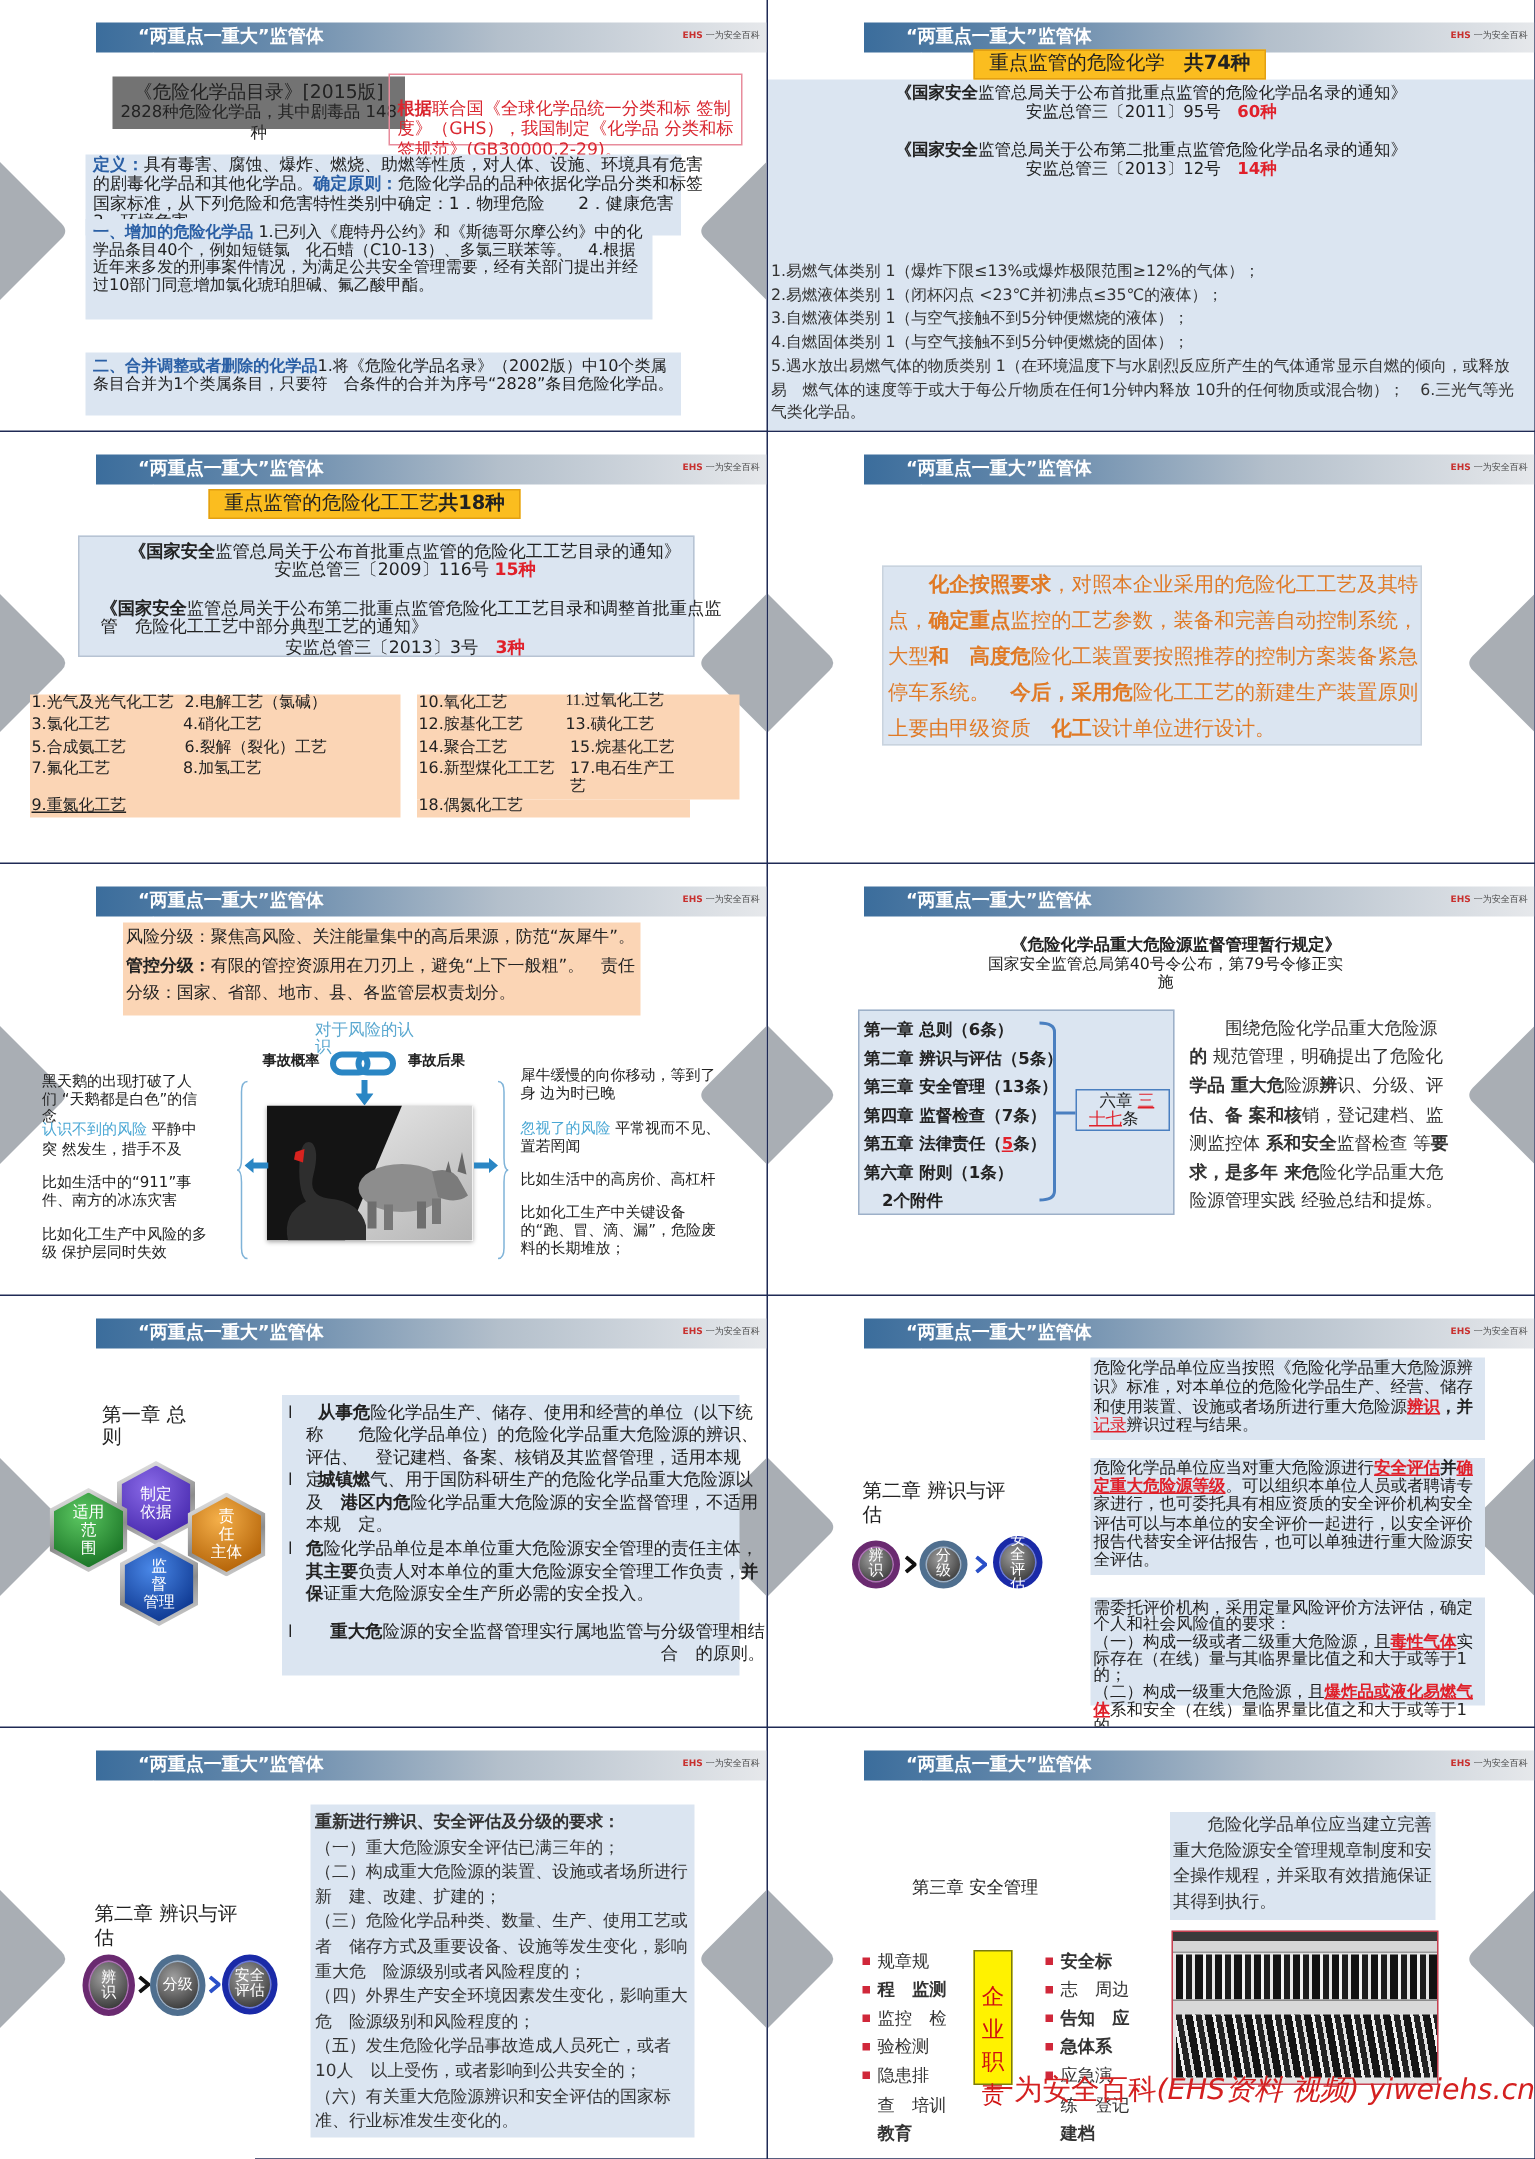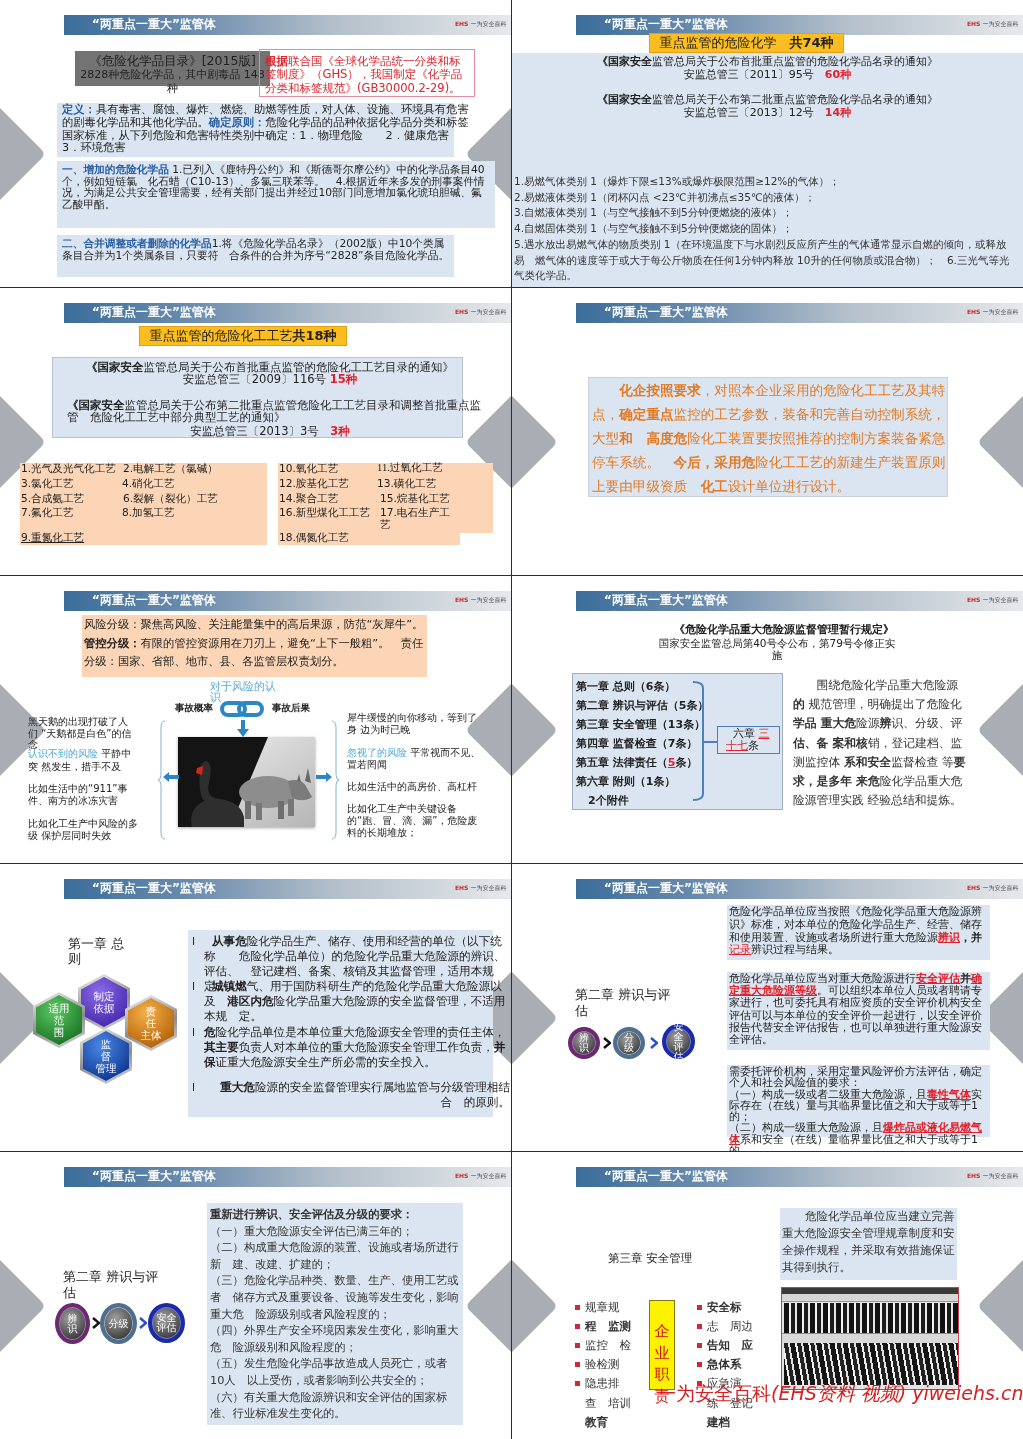--- a/index.html
+++ b/index.html
@@ -49,30 +49,30 @@
     </svg>
   <div class="a hdr">
       <div class="hdr-title">“两重点一重大”监管体系</div>
     </div>
   <div class="a logo"><span class="mk">EHS</span><span>一为安全百科</span></div>
 
   <div class="a goldbox" style="left:59px;top:51px;width:195px;height:35px;text-align:center;padding-top:2px;">
     <div style="font-size:12.5px;line-height:15px;">《危险化学品目录》[2015版]</div>
     <div style="font-size:11px;line-height:14px;">2828种危险化学品，其中剧毒品 148种</div>
   </div>
-  <div class="a" style="left:259px;top:49px;width:216px;height:48px;border:1px solid #e88c9c;padding:5px 2px 0 5px;font-size:11.5px;line-height:13.3px;color:#d9262f;">
+  <div class="a" style="left:259px;top:49px;width:236px;height:48px;border:1px solid #e88c9c;padding:16px 2px 0 5px;font-size:11.5px;line-height:13.3px;color:#d9262f;">
     <span class="b">根据</span><span>联合国《全球化学品统一分类和标 签制度》（GHS），我国制定《化学品 分类和标签规范》(GB30000.2-29)。</span>
   </div>
 
   <div class="a bluebox" style="left:57px;top:103px;width:397px;height:54px;"></div>
   <div class="a" style="left:62px;top:104px;width:410px;font-size:11.3px;line-height:12.8px;">
     <span class="lbl">定义：</span><span>具有毒害、腐蚀、爆炸、燃烧、助燃等性质，对人体、设施、环境具有危害的剧毒化学品和其他化学品。</span><span class="lbl">确定原则：</span><span>危险化学品的品种依据化学品分类和标签国家标准，从下列危险和危害特性类别中确定：1．物理危险　　2．健康危害　　　　　　　　　3．环境危害</span>
   </div>
 
-  <div class="a bluebox" style="left:57px;top:161px;width:438px;height:67px;padding:3px 4px 0 5px;font-size:10.7px;line-height:11.7px;">
+  <div class="a bluebox" style="left:57px;top:146px;width:378px;height:67px;padding:3px 4px 0 5px;font-size:10.7px;line-height:11.7px;">
     <span class="lbl">一、增加的危险化学品</span><span> 1.已列入《鹿特丹公约》和《斯德哥尔摩公约》中的化学品条目40个，例如短链氯　化石蜡（C10-13）、多氯三联苯等。　4.根据近年来多发的刑事案件情况，为满足公共安全管理需要，经有关部门提出并经过10部门同意增加氯化琥珀胆碱、氟乙酸甲酯。</span>
   </div>
   <div class="a bluebox" style="left:57px;top:235px;width:397px;height:42px;padding:3px 4px 0 5px;font-size:10.7px;line-height:12px;">
     <span class="lbl">二、合并调整或者删除的化学品</span><span>1.将《危险化学品名录》（2002版）中10个类属条目合并为1个类属条目，只要符　合条件的合并为序号“2828”条目危险化学品。</span>
   </div>
 </div>
 
 <div class="slide" style="left:512px;top:0;">
   <svg class="deco deco-l" viewBox="0 0 46 92">
       <path d="M0 0 L41 41 Q46 46 41 51 L0 92 Z" fill="#a9aeb4"></path>

